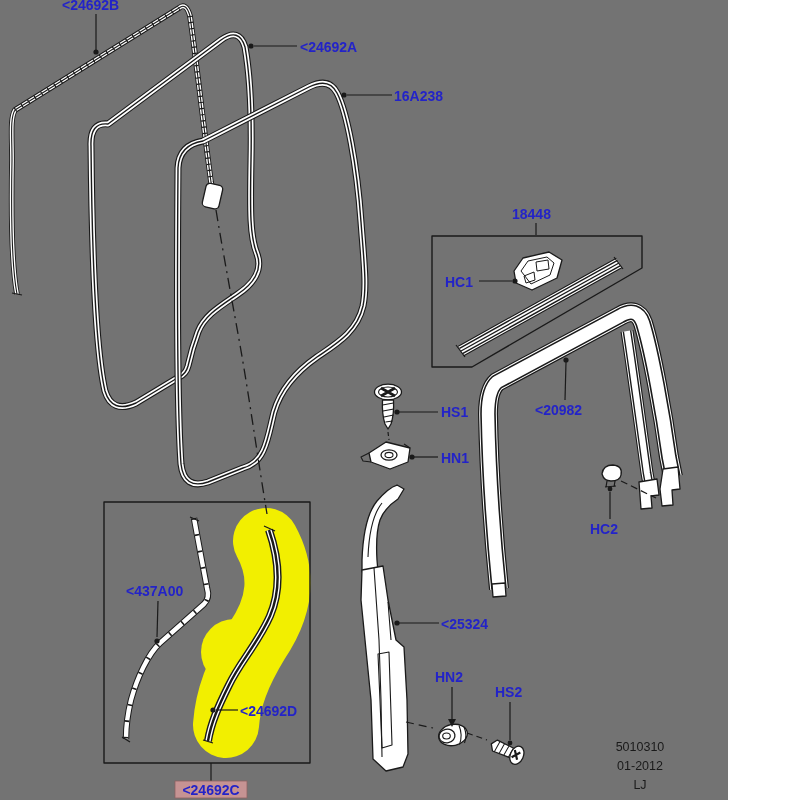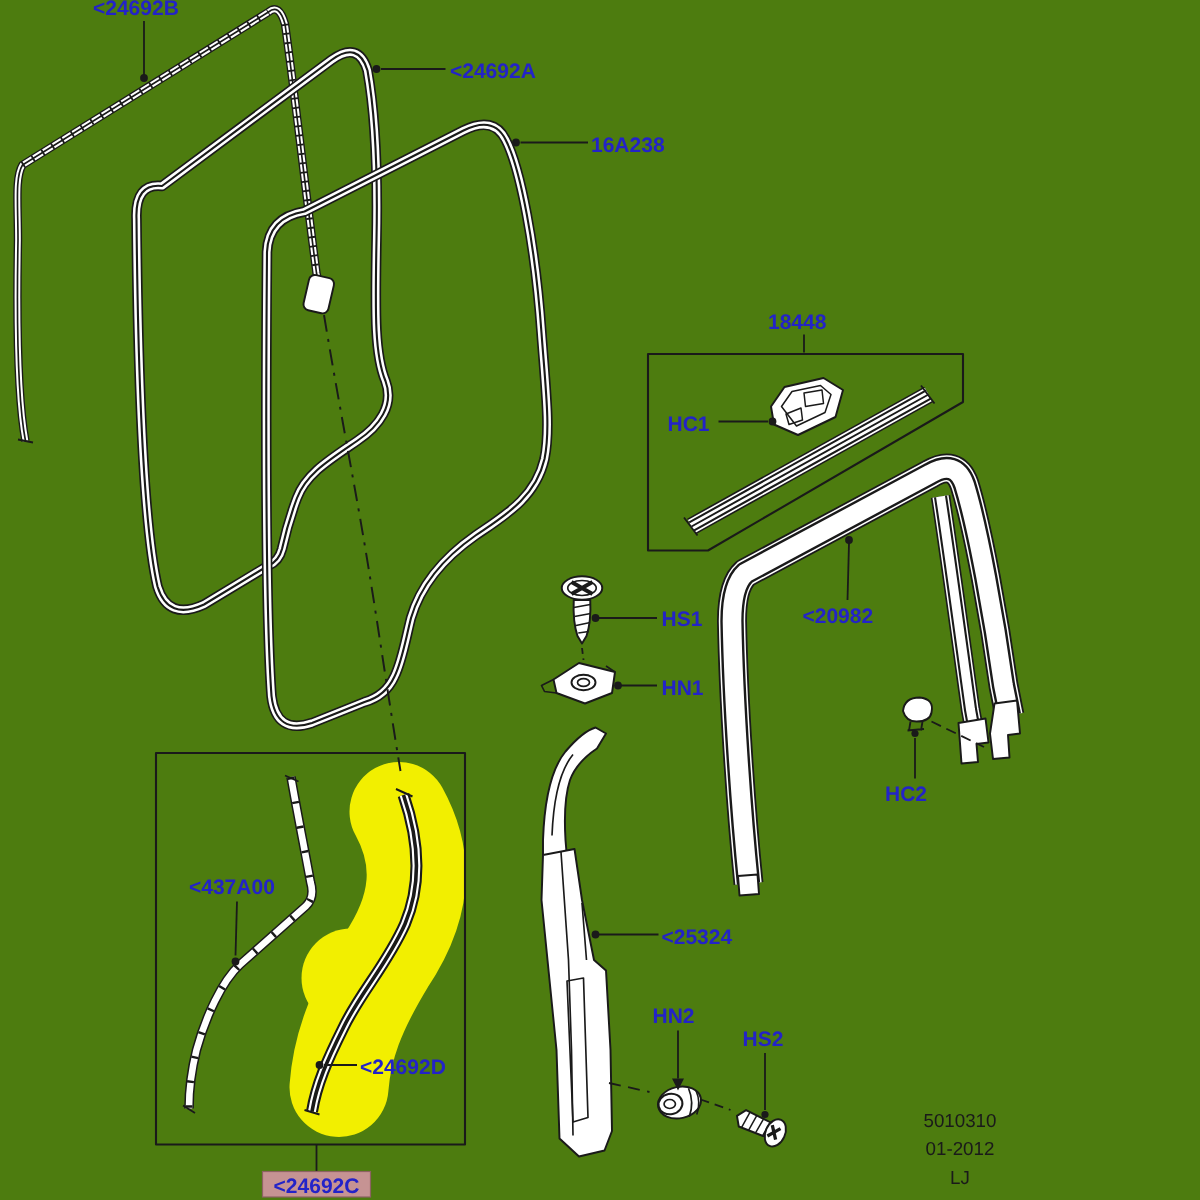--- a/index.html
+++ b/index.html
@@ -1,16 +1,16 @@
 <!DOCTYPE html>
 <html><head>
 <meta charset="utf-8">
 <style>
   html,body{margin:0;padding:0;background:#fff;}
-  .stage{position:relative;width:800px;height:800px;background:#4d7c0f;overflow:hidden;
+  .stage{position:relative;width:728px;height:800px;background:#737373;overflow:hidden;
          font-family:"Liberation Sans",sans-serif;}
   svg{position:absolute;left:0;top:0;}
   .ln{fill:none;stroke:#1a1a1a;stroke-linejoin:round;}
   .wh{fill:none;stroke:#ffffff;stroke-linejoin:round;}
   .fw{fill:#ffffff;stroke:#1a1a1a;stroke-width:1.3;stroke-linejoin:round;}
   .ld{stroke:#1a1a1a;stroke-width:1.2;}
   .dot{fill:#1a1a1a;}
   text.lbl{font:700 14px "Liberation Sans",sans-serif;fill:#2323c8;}
   text.ftr{font:400 12.5px "Liberation Sans",sans-serif;fill:#1a1a1a;}
 </style>

